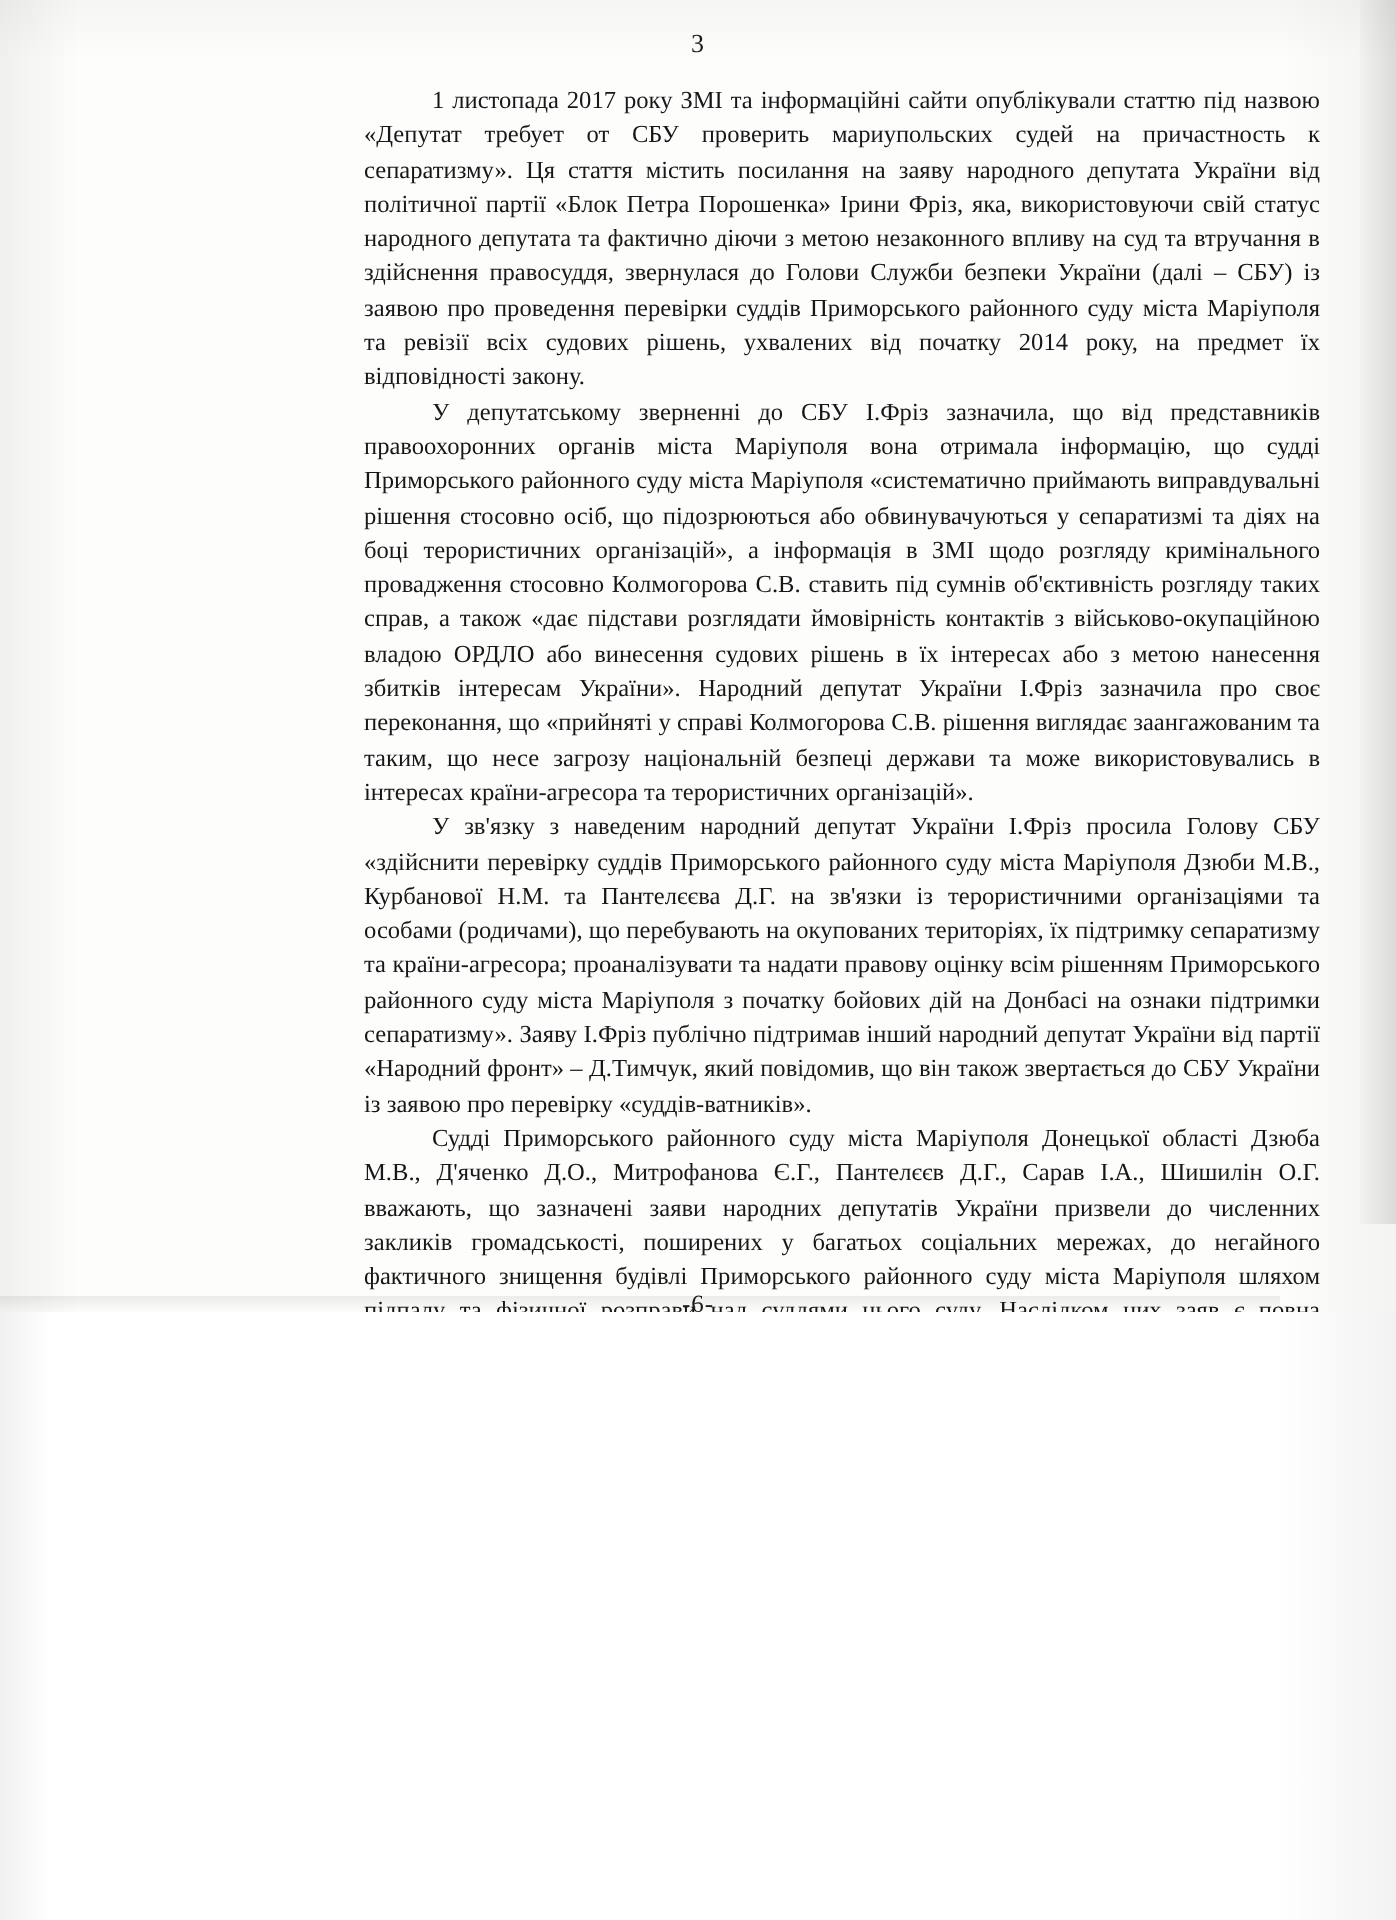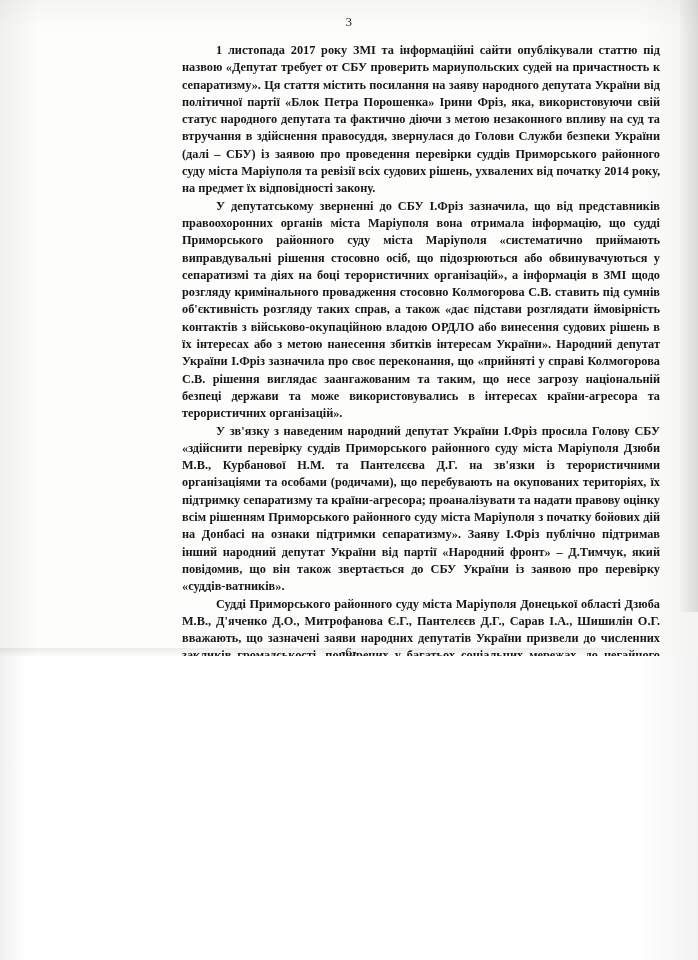--- a/index.html
+++ b/index.html
@@ -67,21 +67,20 @@
     line-height: 17.3px;
     color: #17171a;
     text-align: justify;
   }
   .doc-body p {
     margin: 0 0 0 0;
     text-indent: 34px;
     text-align: justify;
     text-justify: inter-word;
     hyphens: auto;
-    font-weight: bold;
   }
   .page-number-bottom {
     position: absolute;
     top: 645px;
     left: 0;
     width: 698px;
     text-align: center;
     font-size: 12.5px;
     color: #1c1c1c;
     letter-spacing: 0.5px;

